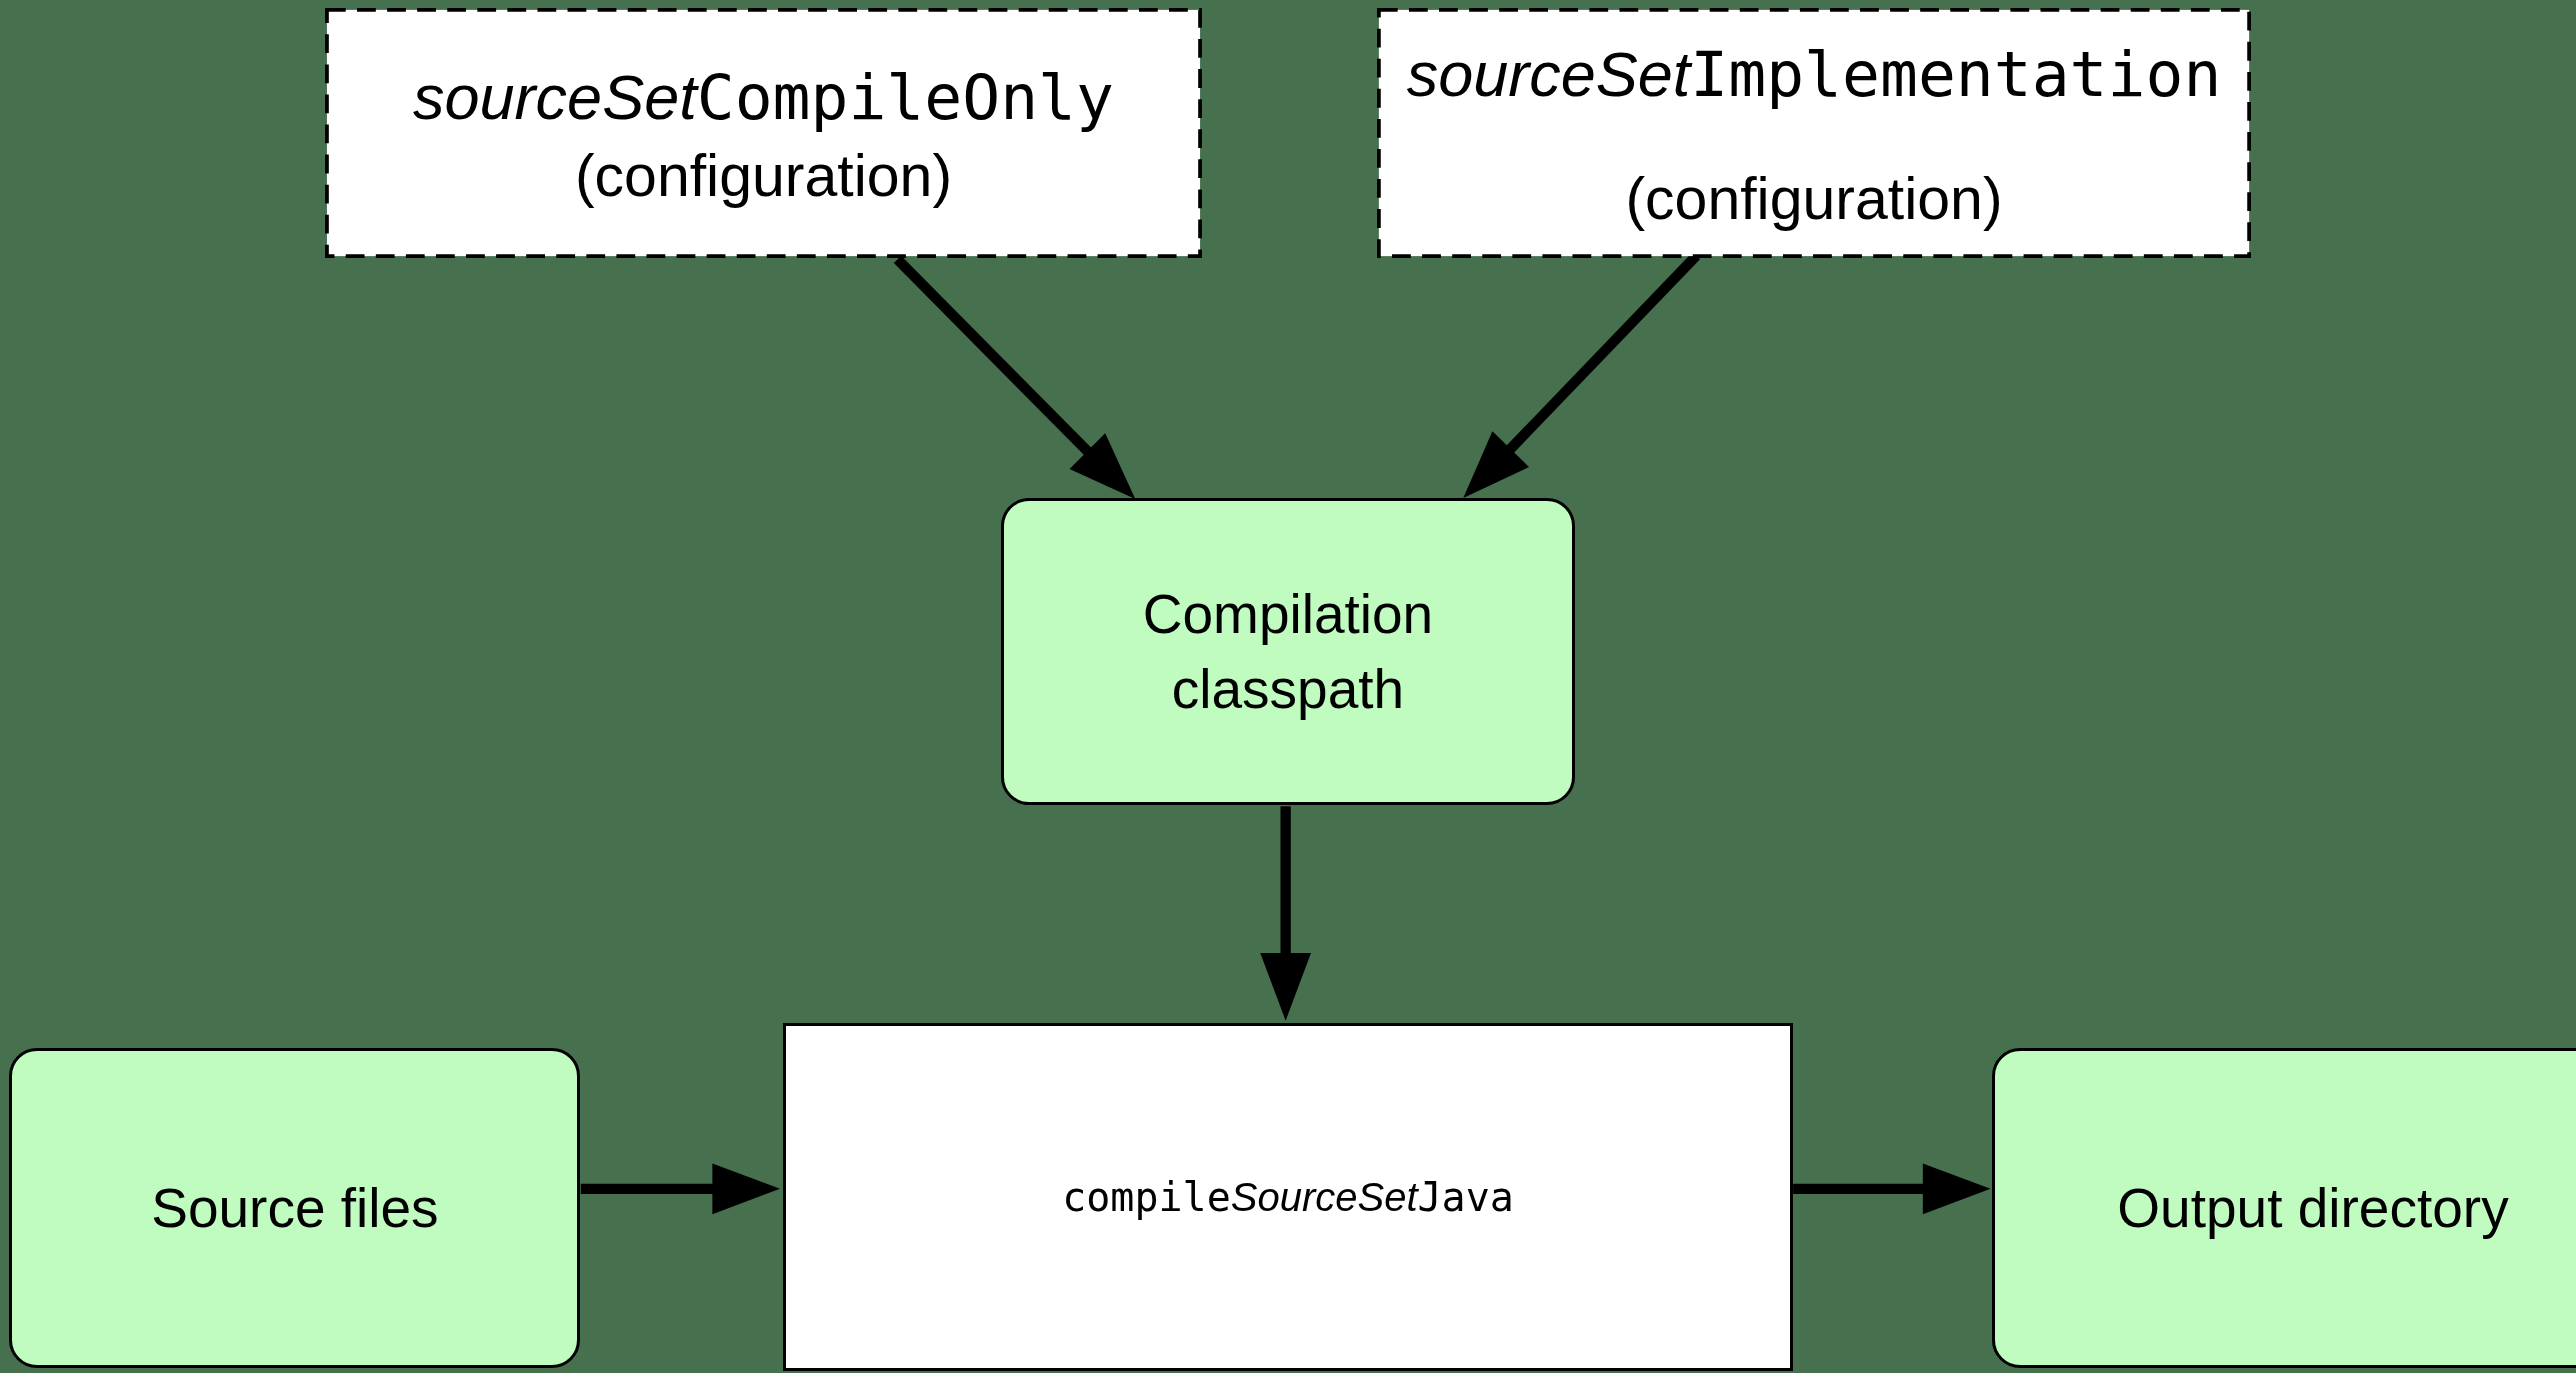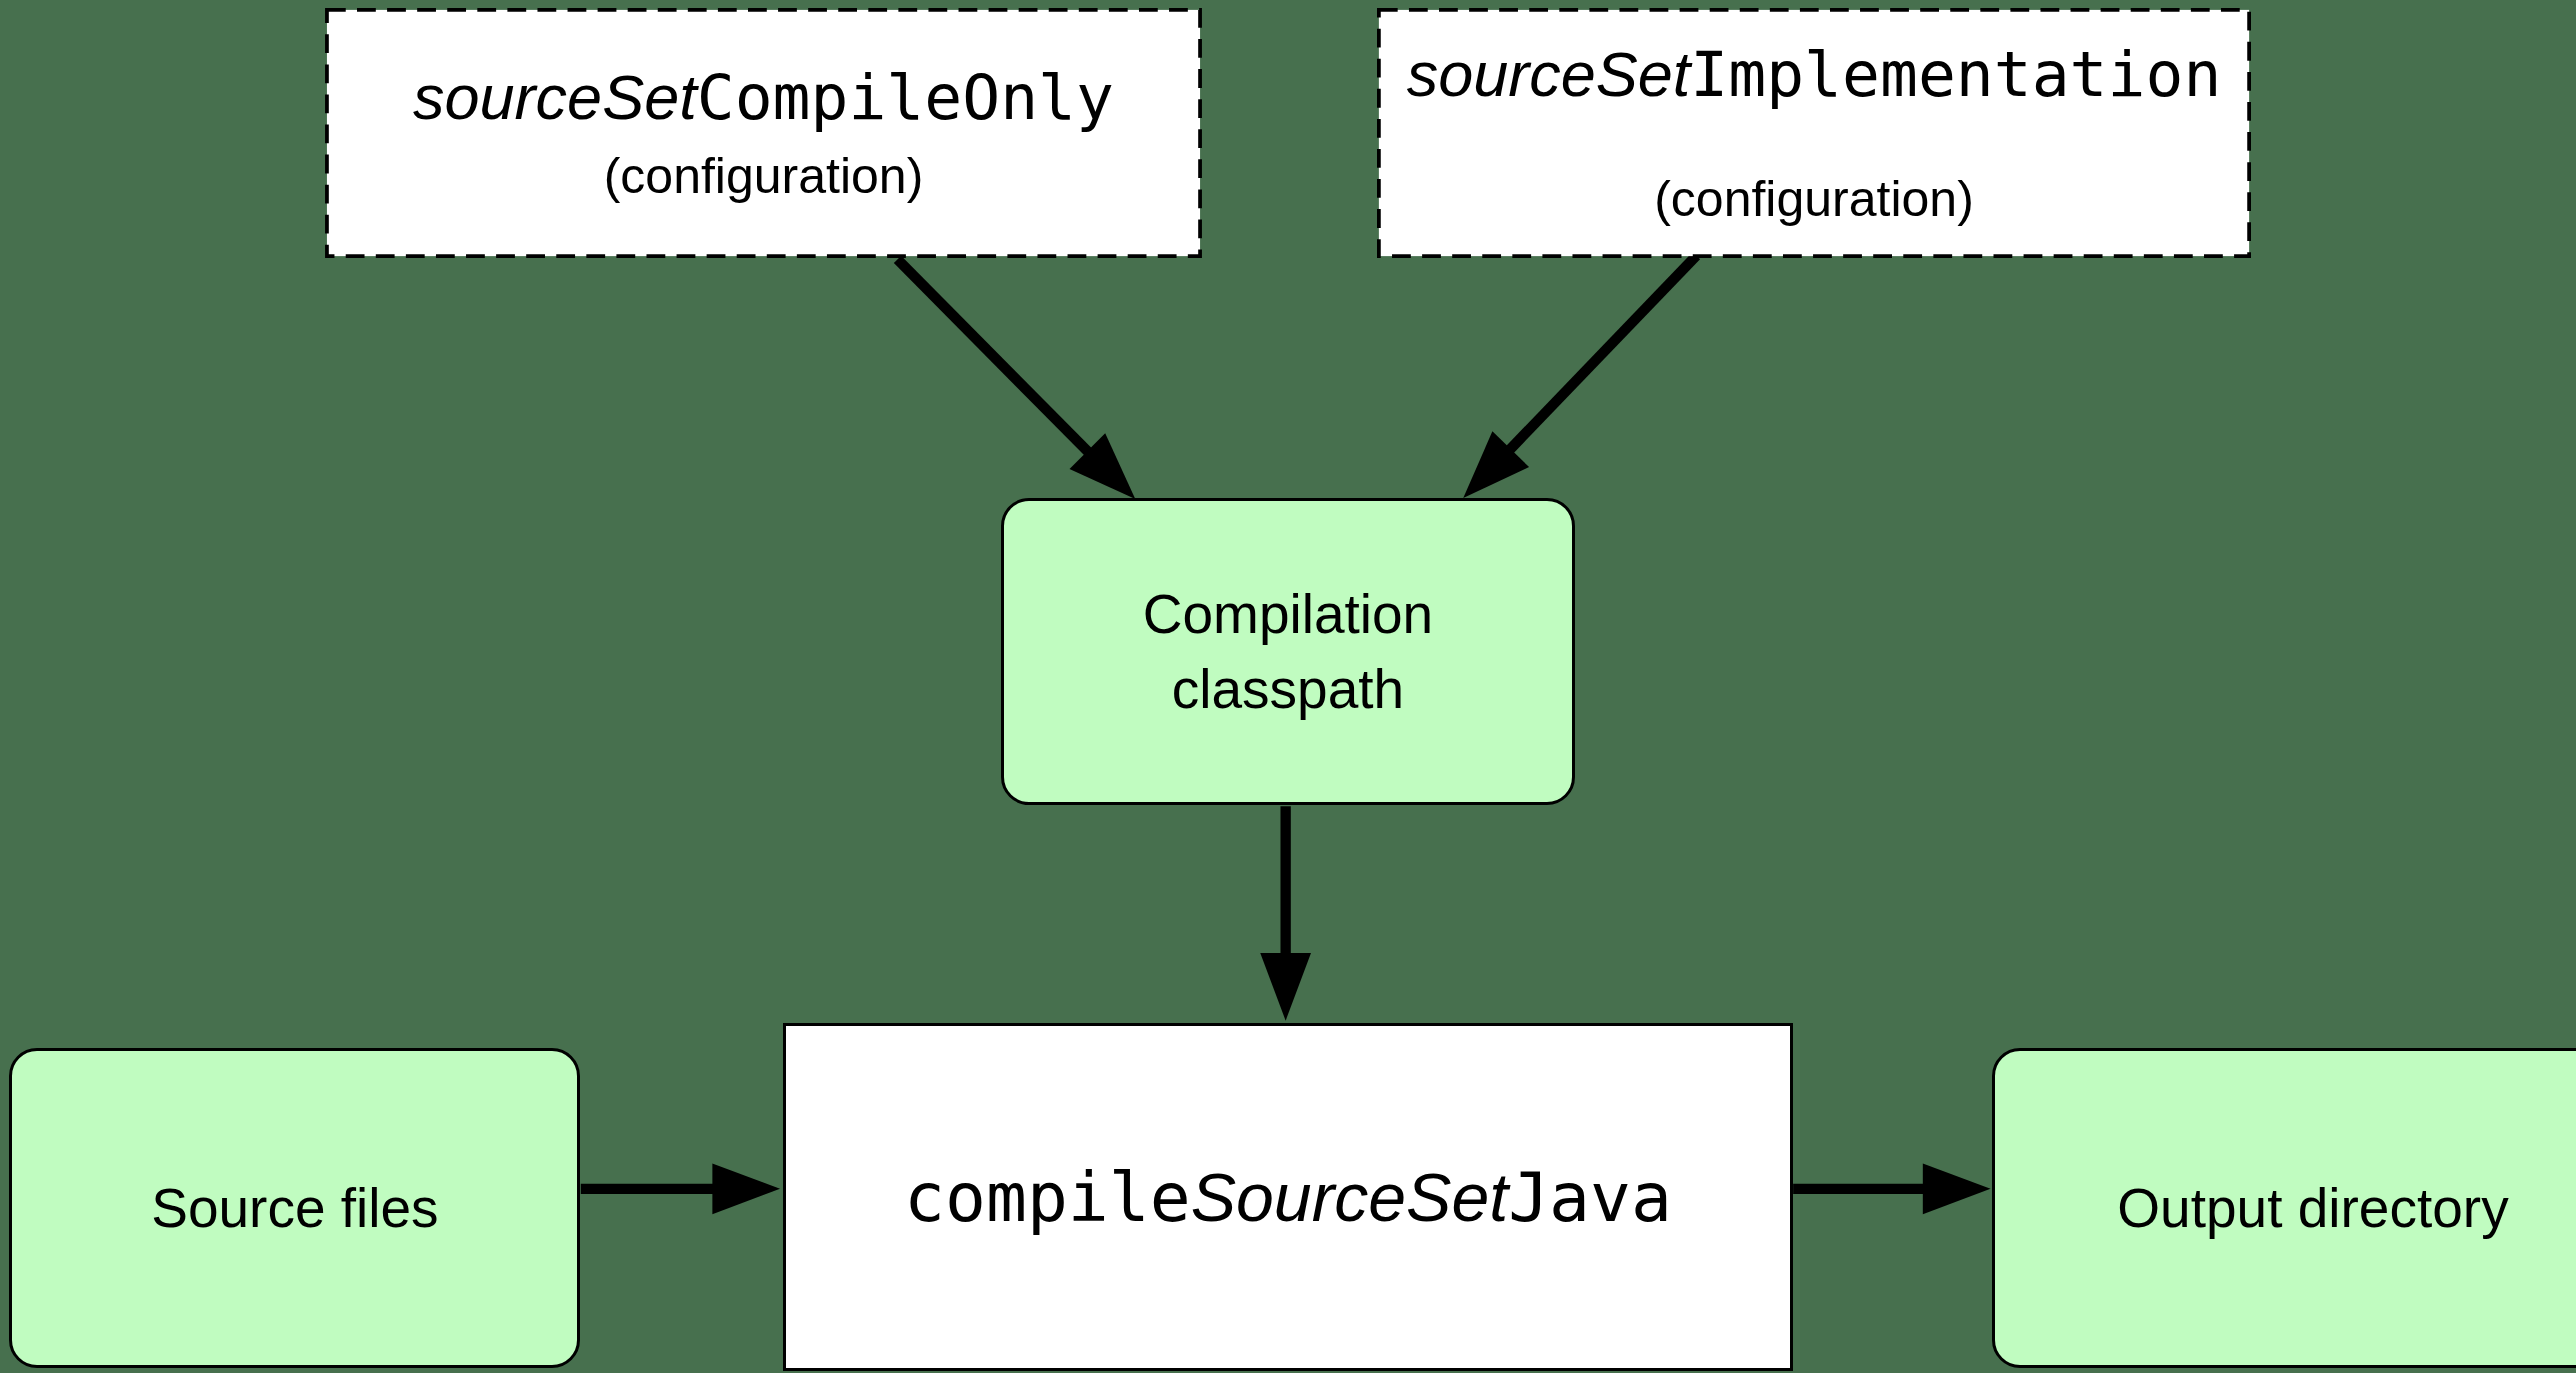--- a/index.html
+++ b/index.html
@@ -42,23 +42,23 @@
     background: var(--white);
     border: 3.8px solid var(--stroke);
   }
   .dashed-node { background: transparent; border: none; }
   .dashed-node .dash-border {
     position: absolute; left: 0; top: 0; z-index: 0;
   }
   .dashed-node .line { position: relative; z-index: 1; }
 
   .title-line { font-size: 63px; line-height: 79px; }
-  .subtitle-line { font-size: 50px; line-height: 79px; }
+  .subtitle-line { font-size: 59px; line-height: 79px; }
   .label-line { font-size: 55px; line-height: 75px; }
-  .task-line { font-size: 68px; line-height: 75px; }
+  .task-line { font-size: 40px; line-height: 75px; }
 
   .mono { font-family: "DejaVu Sans Mono", monospace; }
   .it { font-style: italic; font-family: "Liberation Sans", sans-serif; }
 
   
   #node-compile-only   { left: 325px;  top: 7.5px;    width: 877px;  height: 250px; padding-top: 9.4px; }
   #node-implementation { left: 1377px; top: 7.5px;    width: 874px;  height: 250px; padding-top: 9.4px; gap: 46px; }
   #node-classpath      { left: 1001px; top: 498px;  width: 574px;  height: 307px; }
   #node-source-files   { left: 9.4px;   top: 1048px; width: 571px;  height: 320px; }
   #node-compile-task   { left: 783px;  top: 1023px; width: 1010px; height: 348px; }

